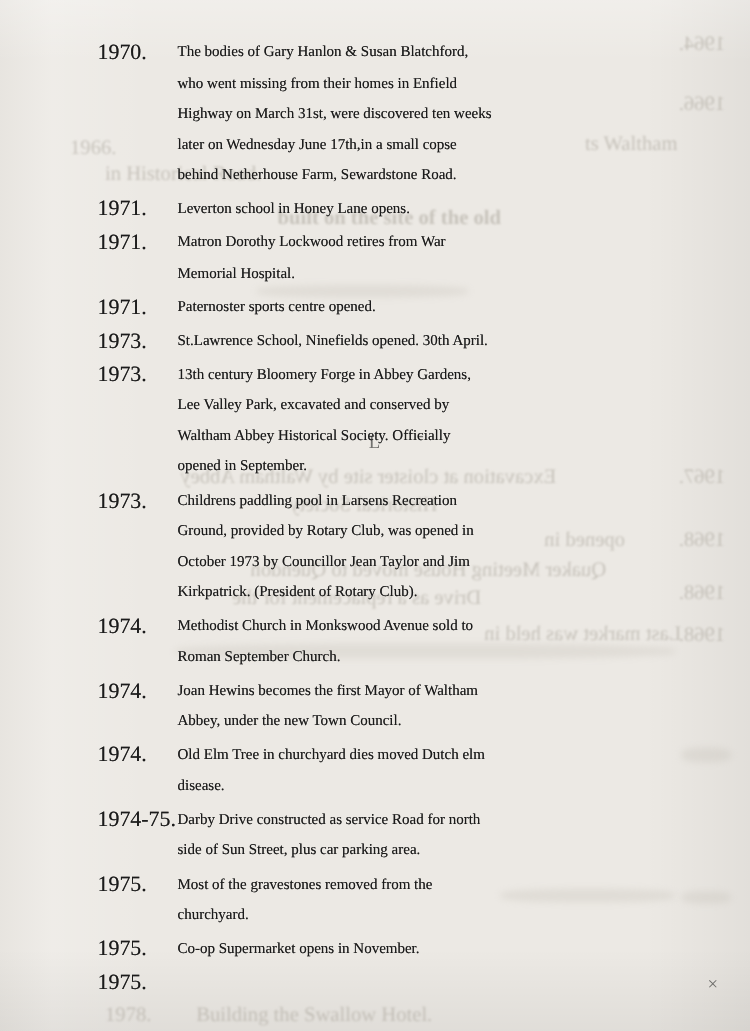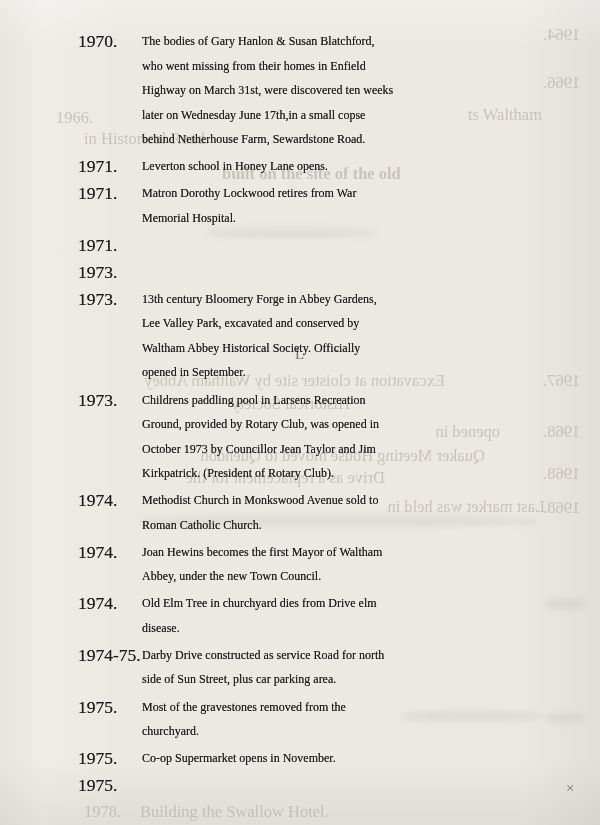--- a/index.html
+++ b/index.html
@@ -66,21 +66,21 @@
       <span class="ghost mirrored boxed" style="left: 125px; top: 370px; width: 320px;">Excavation at cloister site by Waltham Abbey</span>
       <span class="ghost mirrored boxed" style="left: 150px; top: 393px; width: 200px;">Historical Society</span>
       <span class="ghost mirrored" style="left: 543px; top: 421px;">1968.</span>
       <span class="ghost mirrored boxed" style="left: 320px; top: 421px; width: 180px;">opened in</span>
       <span class="ghost mirrored boxed" style="left: 140px; top: 445px; width: 345px;">Quaker Meeting House moved to Quendon</span>
       <span class="ghost mirrored" style="left: 543px; top: 463px;">1968.</span>
       <span class="ghost mirrored boxed" style="left: 140px; top: 467px; width: 245px;">Drive as a replacement for the School.</span>
       <span class="ghost mirrored" style="left: 543px; top: 497px;">1968.</span>
       <span class="ghost mirrored boxed" style="left: 310px; top: 496px; width: 235px;">Last market was held in</span>
       <span class="ghost" style="left: 84px; top: 801px;">1978.</span>
-      <span class="ghost" style="left: 140px; top: 801px;">Building the Swallow Hotel.</span>
+      <span class="ghost" style="left: 157px; top: 801px;">Building the Swallow Hotel.</span>
       <span class="artifact" style="left: 295px; top: 346px;">L</span>
       <span class="artifact" style="left: 334px; top: 341px;">-</span>
       <span class="artifact" style="left: 566px; top: 780px;">×</span>
     </div>
 
   <div class="smudge" style="left:205px;top:228px;width:170px;height:10px;"></div>
   <div class="smudge" style="left:140px;top:515px;width:400px;height:12px;"></div>
   <div class="smudge" style="left:400px;top:711px;width:140px;height:11px;"></div>
   <div class="smudge" style="left:545px;top:598px;width:40px;height:12px;"></div>
   <div class="smudge" style="left:545px;top:713px;width:40px;height:10px;"></div>
@@ -98,51 +98,53 @@
         <span class="year">1971.</span>
         <div class="text">Leverton school in Honey Lane opens.</div>
       </div>
       <div class="entry">
         <span class="year">1971.</span>
         <div class="text">Matron Dorothy Lockwood retires from War
 Memorial Hospital.</div>
       </div>
       <div class="entry">
         <span class="year">1971.</span>
+        <div class="text">Paternoster sports centre opened.</div>
       </div>
       <div class="entry">
         <span class="year">1973.</span>
+        <div class="text">St.Lawrence School, Ninefields opened. 30th April.</div>
       </div>
       <div class="entry">
         <span class="year">1973.</span>
         <div class="text">13th century Bloomery Forge in Abbey Gardens,
 Lee Valley Park, excavated and conserved by
 Waltham Abbey Historical Society. Officially
 opened in September.</div>
       </div>
       <div class="entry">
         <span class="year">1973.</span>
         <div class="text">Childrens paddling pool in Larsens Recreation
 Ground, provided by Rotary Club, was opened in
 October 1973 by Councillor Jean Taylor and Jim
 Kirkpatrick. (President of Rotary Club).</div>
       </div>
       <div class="entry">
         <span class="year">1974.</span>
         <div class="text">Methodist Church in Monkswood Avenue sold to
-Roman Catholic Church.</div>
+Roman September Church.</div>
       </div>
       <div class="entry">
         <span class="year">1974.</span>
         <div class="text">Joan Hewins becomes the first Mayor of Waltham
 Abbey, under the new Town Council.</div>
       </div>
       <div class="entry">
         <span class="year">1974.</span>
-        <div class="text">Old Elm Tree in churchyard dies from Drive elm
+        <div class="text">Old Elm Tree in churchyard dies moved Dutch elm
 disease.</div>
       </div>
       <div class="entry">
         <span class="year">1974-75.</span>
         <div class="text">Darby Drive constructed as service Road for north
 side of Sun Street, plus car parking area.</div>
       </div>
       <div class="entry">
         <span class="year">1975.</span>
         <div class="text">Most of the gravestones removed from the

